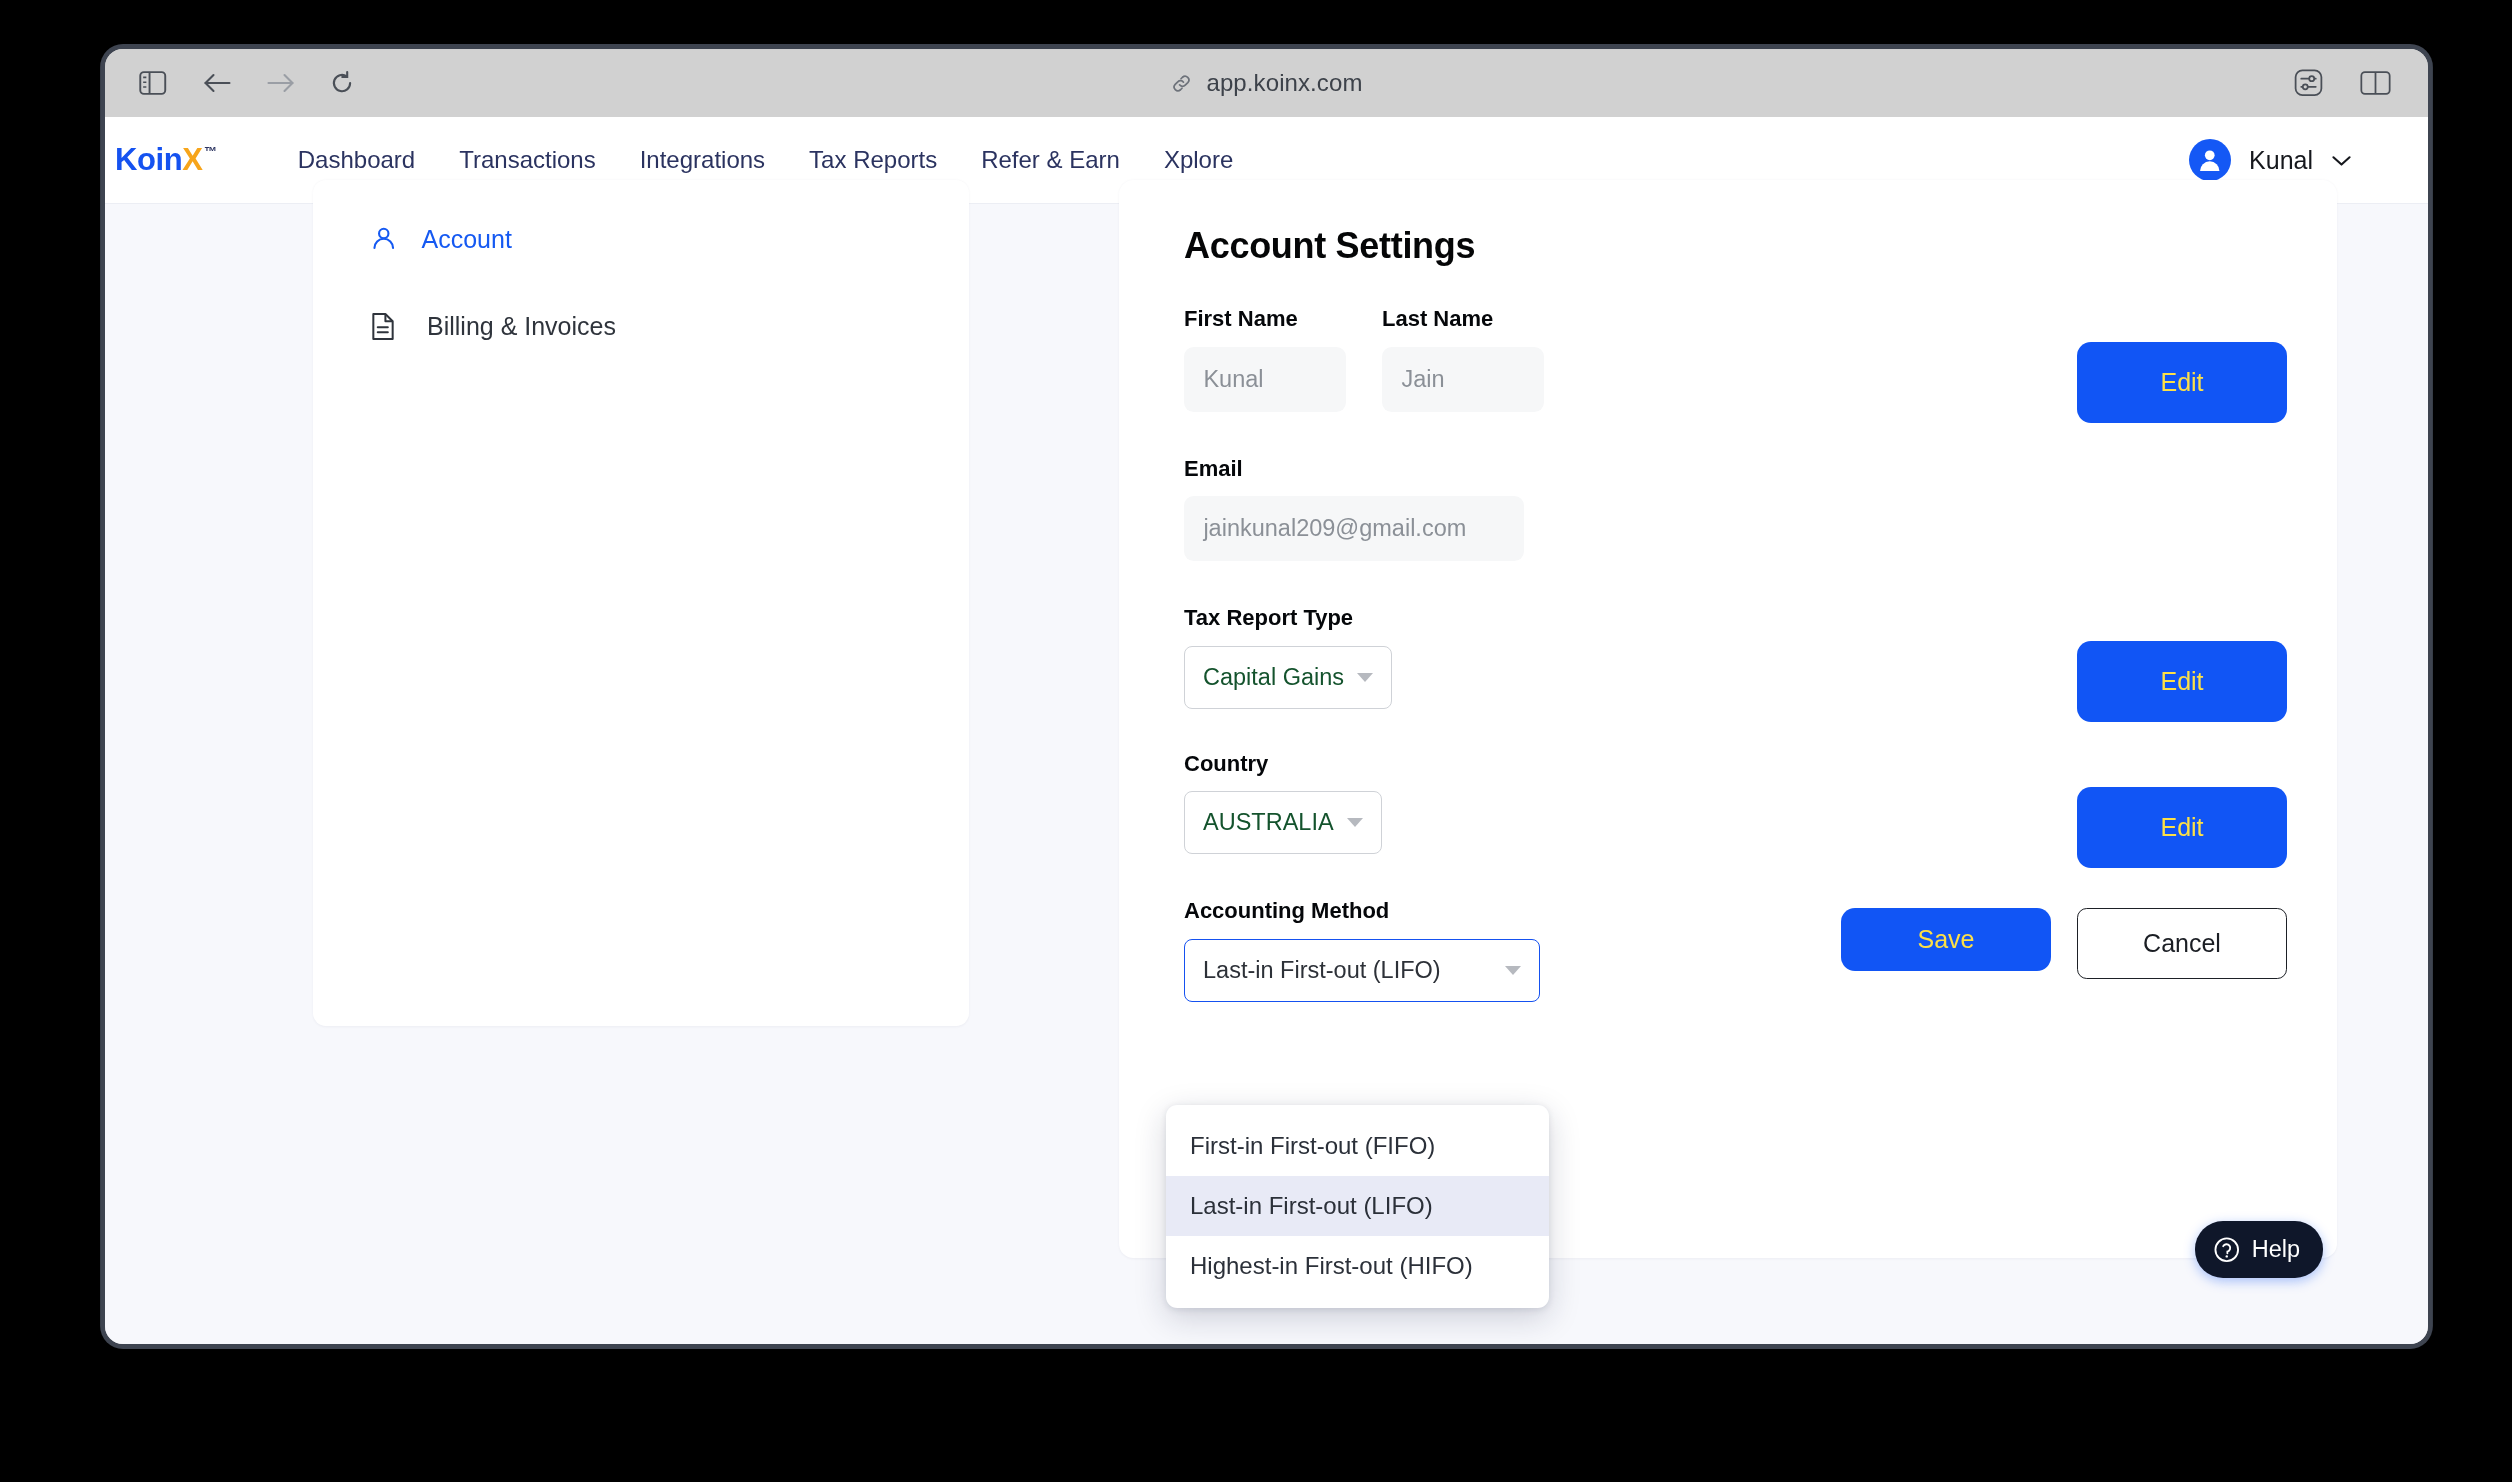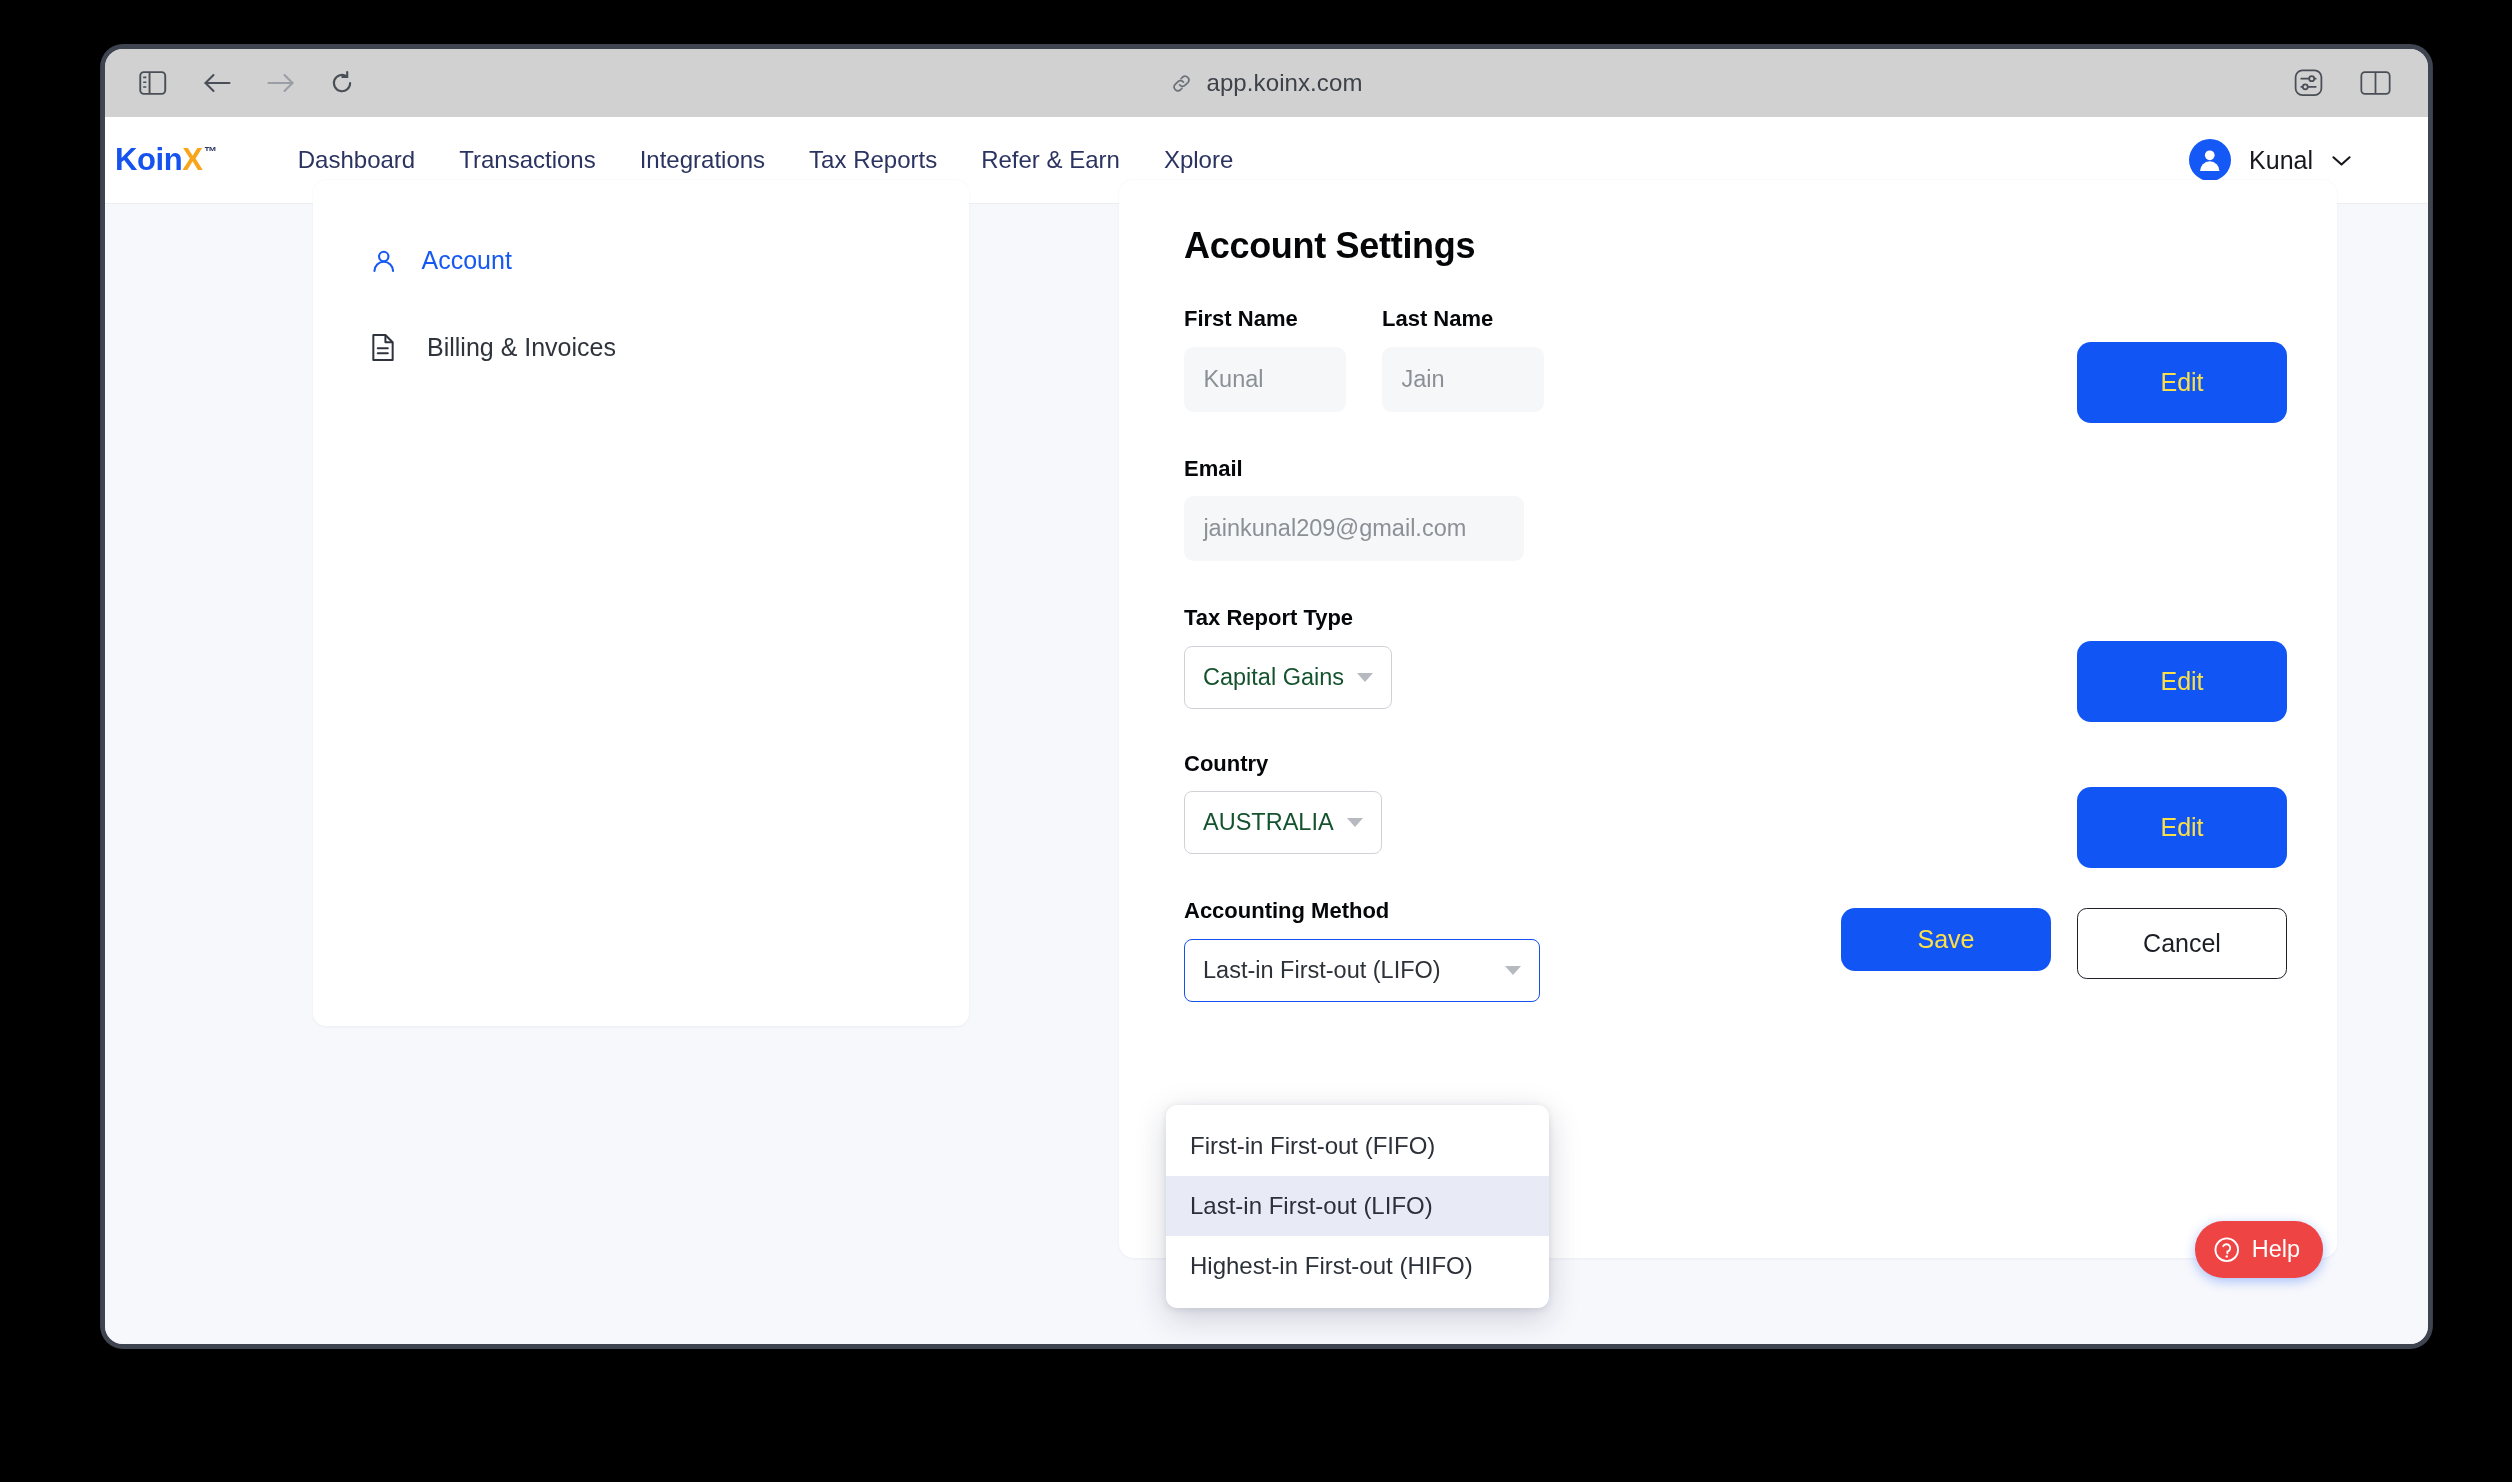--- a/index.html
+++ b/index.html
@@ -136,21 +136,21 @@
     top: -24px;
     width: 656px;
     height: 846px;
     background: #ffffff;
     border-radius: 13px;
     box-shadow: 0 0.8px 2.4px rgba(30,40,80,0.05);
     padding-top: 45px;
   }
   .sidebar-item {
     display: flex;
-    align-items: flex-end;
+    align-items: flex-start;
     gap: 24px;
     padding: 0 0 0 57px;
     height: 50px;
     cursor: pointer;
   }
   #sidebar-item-account { margin-bottom: 37px; }
   .sidebar-label { font-size: 25px; }
   #sidebar-item-account .sidebar-label { color: #1559f2; }
   #sidebar-item-account .sidebar-icon  { color: #1559f2; }
   #sidebar-item-billing .sidebar-label { color: #2f343c; margin-left: 7px; }
@@ -282,21 +282,21 @@
     cursor: pointer;
   }
   .dropdown-option.selected { background: #e8eaf6; }
 
   
   #help-button {
     position: absolute;
     right: 105px;
     bottom: 66px;
     height: 57px;
-    background: #ef4444;
+    background: #0f172a;
     border-radius: 28px;
     display: flex;
     align-items: center;
     gap: 11px;
     padding: 0 23px 0 18px;
     color: #ffffff;
     font-size: 23.5px;
     box-shadow: 0 3.2px 11.3px rgba(18,85,245,0.35);
     cursor: pointer;
     z-index: 60;

